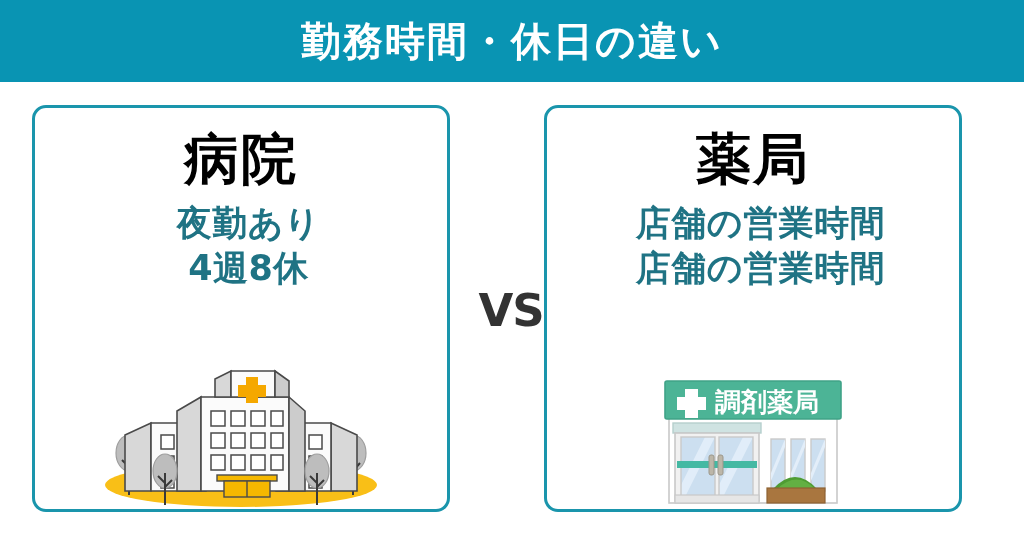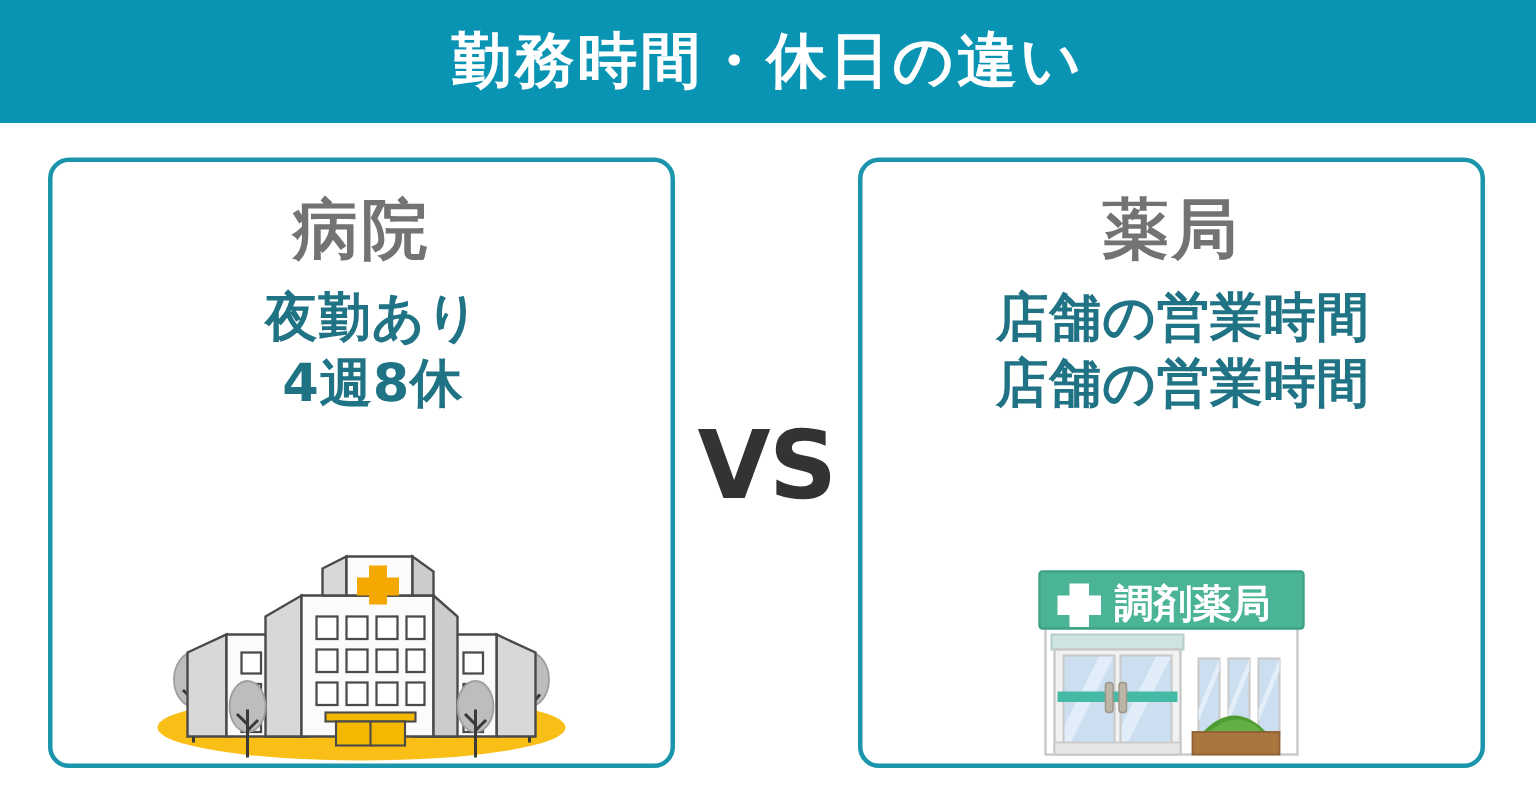--- a/index.html
+++ b/index.html
@@ -50,27 +50,27 @@
     box-sizing: border-box;
     border: 3px solid #1a95ac;
     border-radius: 14px;
     background: #ffffff;
     display: flex;
     flex-direction: column;
     align-items: center;
     overflow: hidden;
   }
   .card-left  { left: 32px; }
-  .card-right { left: 572px; }
+  .card-right { left: 544px; }
 
   .card-title {
     margin-top: 22px;
-    font-size: 44px;
-    font-weight: bold;
-    color: #737373;
+    font-size: 55px;
+    font-weight: bold;
+    color: #000000;
     line-height: 1.08;
     letter-spacing: 2px;
   }
 
   .card-lines {
     margin-top: 12px;
     display: flex;
     flex-direction: column;
     align-items: center;
   }
@@ -98,21 +98,21 @@
     position: absolute;
     left: 450px;
     top: 0;
     width: 122px;
     height: 456px;
     display: flex;
     align-items: center;
     justify-content: center;
   }
   .vs-text {
-    font-size: 63px;
+    font-size: 45px;
     font-weight: bold;
     color: #333333;
     letter-spacing: -1px;
     line-height: 1;
   }
 </style>
 </head>
 <body>
 
 <div class="header-banner">

